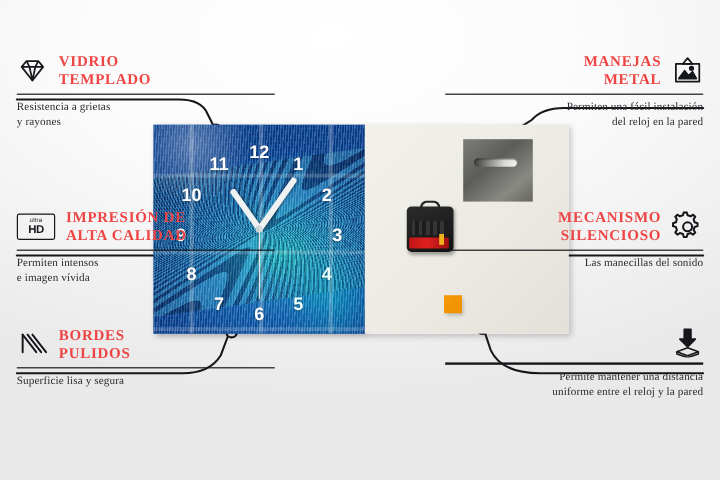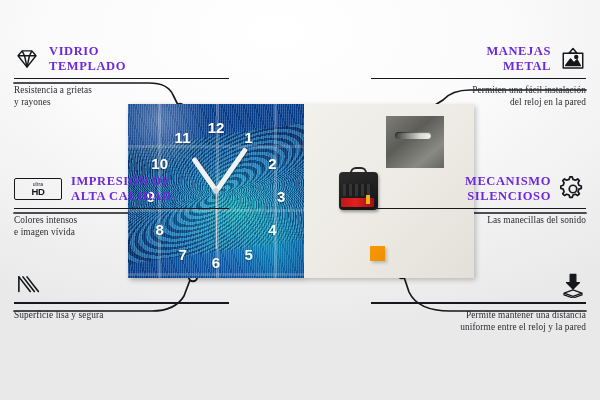--- a/index.html
+++ b/index.html
@@ -91,27 +91,27 @@
   }
 
   
   .callout{ position:absolute; width:215px; }
   .callout.left{ text-align:left; }
   .callout.right{ text-align:right; }
   .co-head{ display:flex; align-items:center; gap:9px; }
   .callout.right .co-head{ flex-direction:row-reverse; }
   .co-title{
     font-family:"Liberation Serif",serif; font-weight:700; font-size:12.5px;
-    letter-spacing:.6px; color:#6d28d9; line-height:1.18; text-transform:uppercase;
+    letter-spacing:.6px; color:#ef4444; line-height:1.18; text-transform:uppercase;
   }
   .co-rule{ height:1.6px; background:#16181c; margin:4px 0 5px; }
   .co-desc{ font-size:9.3px; color:#2a2c30; line-height:1.32; letter-spacing:.1px; }
   .ico{ flex:0 0 auto; width:26px; height:26px; display:block; }
   .hdbox{
-    width:48px; height:22px; border:1.6px solid #15171b; border-radius:2px;
+    width:32px; height:22px; border:1.6px solid #15171b; border-radius:2px;
     display:flex; flex-direction:column; align-items:center; justify-content:center;
     font-family:"Liberation Sans",sans-serif; color:#15171b; flex:0 0 auto;
   }
   .hdbox b{ font-size:9.5px; line-height:9px; letter-spacing:-.3px; }
   .hdbox s{ font-size:5px; line-height:5px; text-decoration:none; letter-spacing:.2px; }
 
   svg.lines{ position:absolute; inset:0; width:600px; height:400px; pointer-events:none; }
 </style>
 </head>
 <body>
@@ -202,35 +202,39 @@
         <s>ultra</s>
         <b>HD</b>
       </div>
       <div class="co-title">
         <div>IMPRESIÓN DE</div>
         <div>ALTA CALIDAD</div>
       </div>
     </div>
     <div class="co-rule"></div>
     <div class="co-desc">
-      <div>Colores intensos</div>
+      <div>Permiten intensos</div>
       <div>e imagen vívida</div>
     </div>
   </div>
 
   <div class="callout left" style="left:14px; top:272px;">
     <div class="co-head">
       <svg class="ico" viewBox="0 0 32 32">
         <g fill="none" stroke="#15171b" stroke-width="2" stroke-linecap="round">
           <path d="M6 6 L20 24"></path>
             <path d="M11 6 L25 24"></path>
             <path d="M16 6 L30 24"></path>
           <path d="M6 6 L6 24"></path>
         </g>
       </svg>
+      <div class="co-title">
+        <div>BORDES</div>
+        <div>PULIDOS</div>
+      </div>
     </div>
     <div class="co-rule"></div>
     <div class="co-desc">
       <div>Superficie lisa y segura</div>
     </div>
   </div>
 
   <div class="callout right" style="left:371px; top:44px;">
     <div class="co-head">
       <svg class="ico" viewBox="0 0 32 32">

